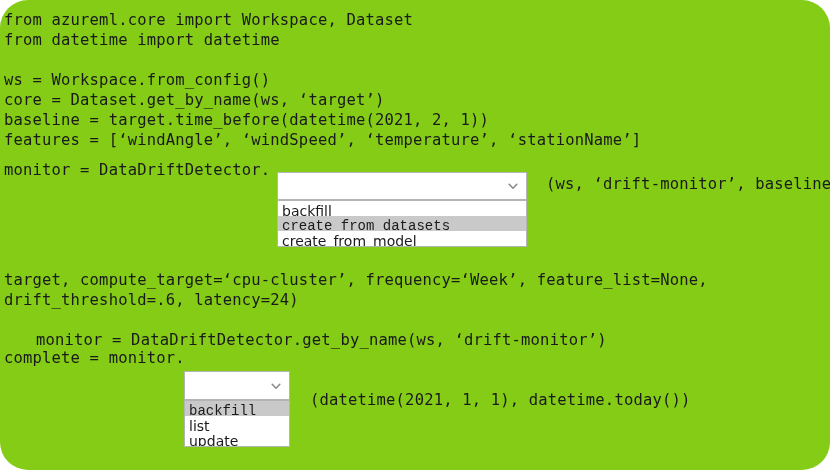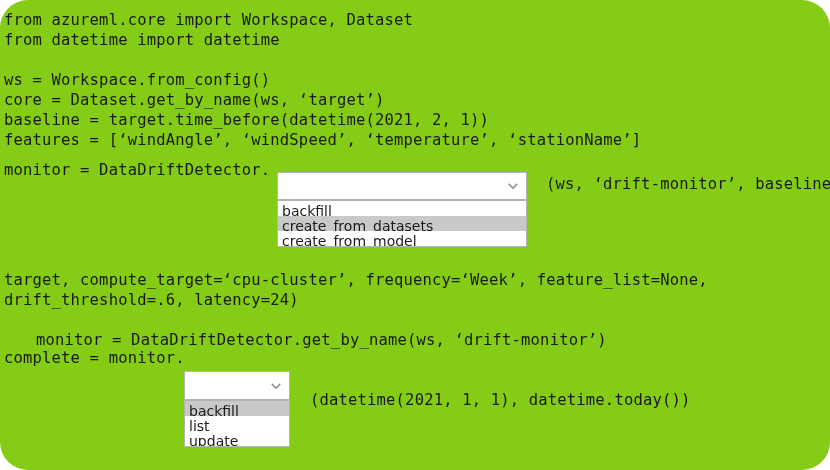--- a/index.html
+++ b/index.html
@@ -77,20 +77,21 @@
     line-height: 21px;
     height: 15px;
     color: #1a1a1a;
     background: #ffffff;
     padding-left: 4px;
     white-space: nowrap;
     overflow: hidden;
   }
   .combo-option.selected {
     background: #c9c9c9;
+    font-family: Liberation Mono, monospace;
   }
 </style>
 </head>
 <body>
 
 <div id="canvas">
     <div class="code-line" style="top: 10px;">from azureml.core import Workspace, Dataset</div>
     <div class="code-line" style="top: 30px;">from datetime import datetime</div>
     <div class="code-line" style="top: 70px;">ws = Workspace.from_config()</div>
     <div class="code-line" style="top: 90px;">core = Dataset.get_by_name(ws, ‘target’)</div>

